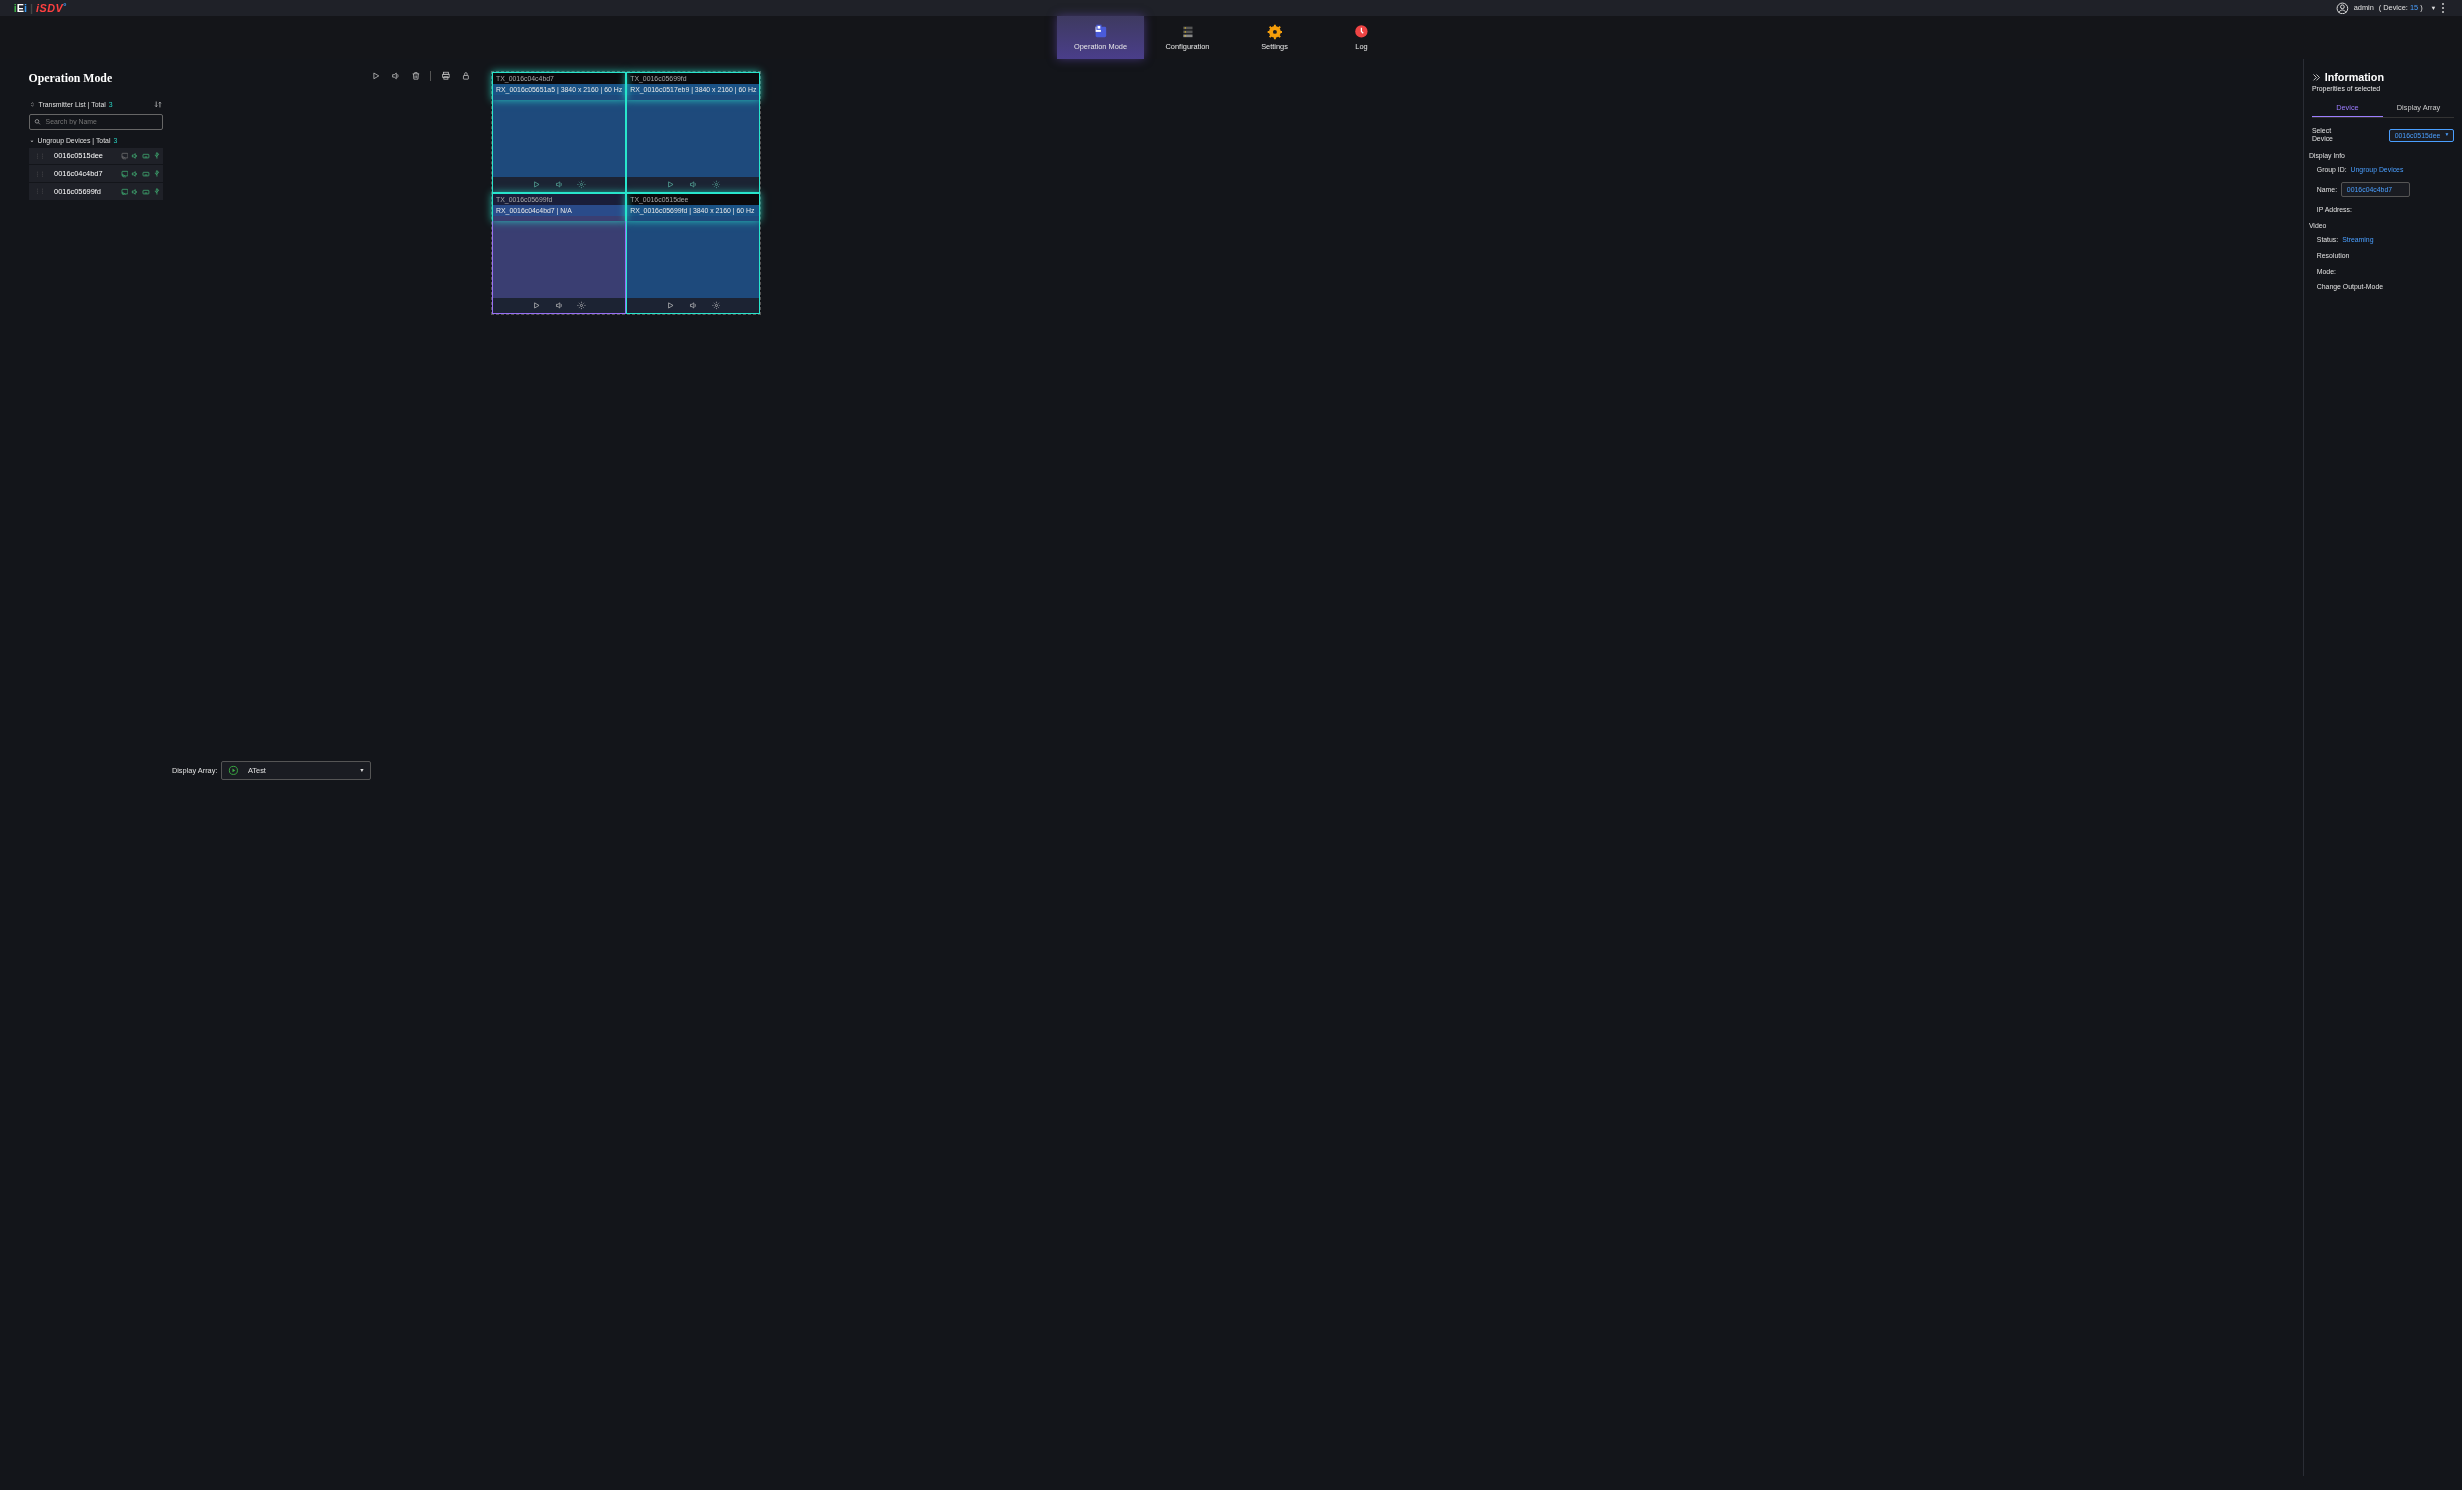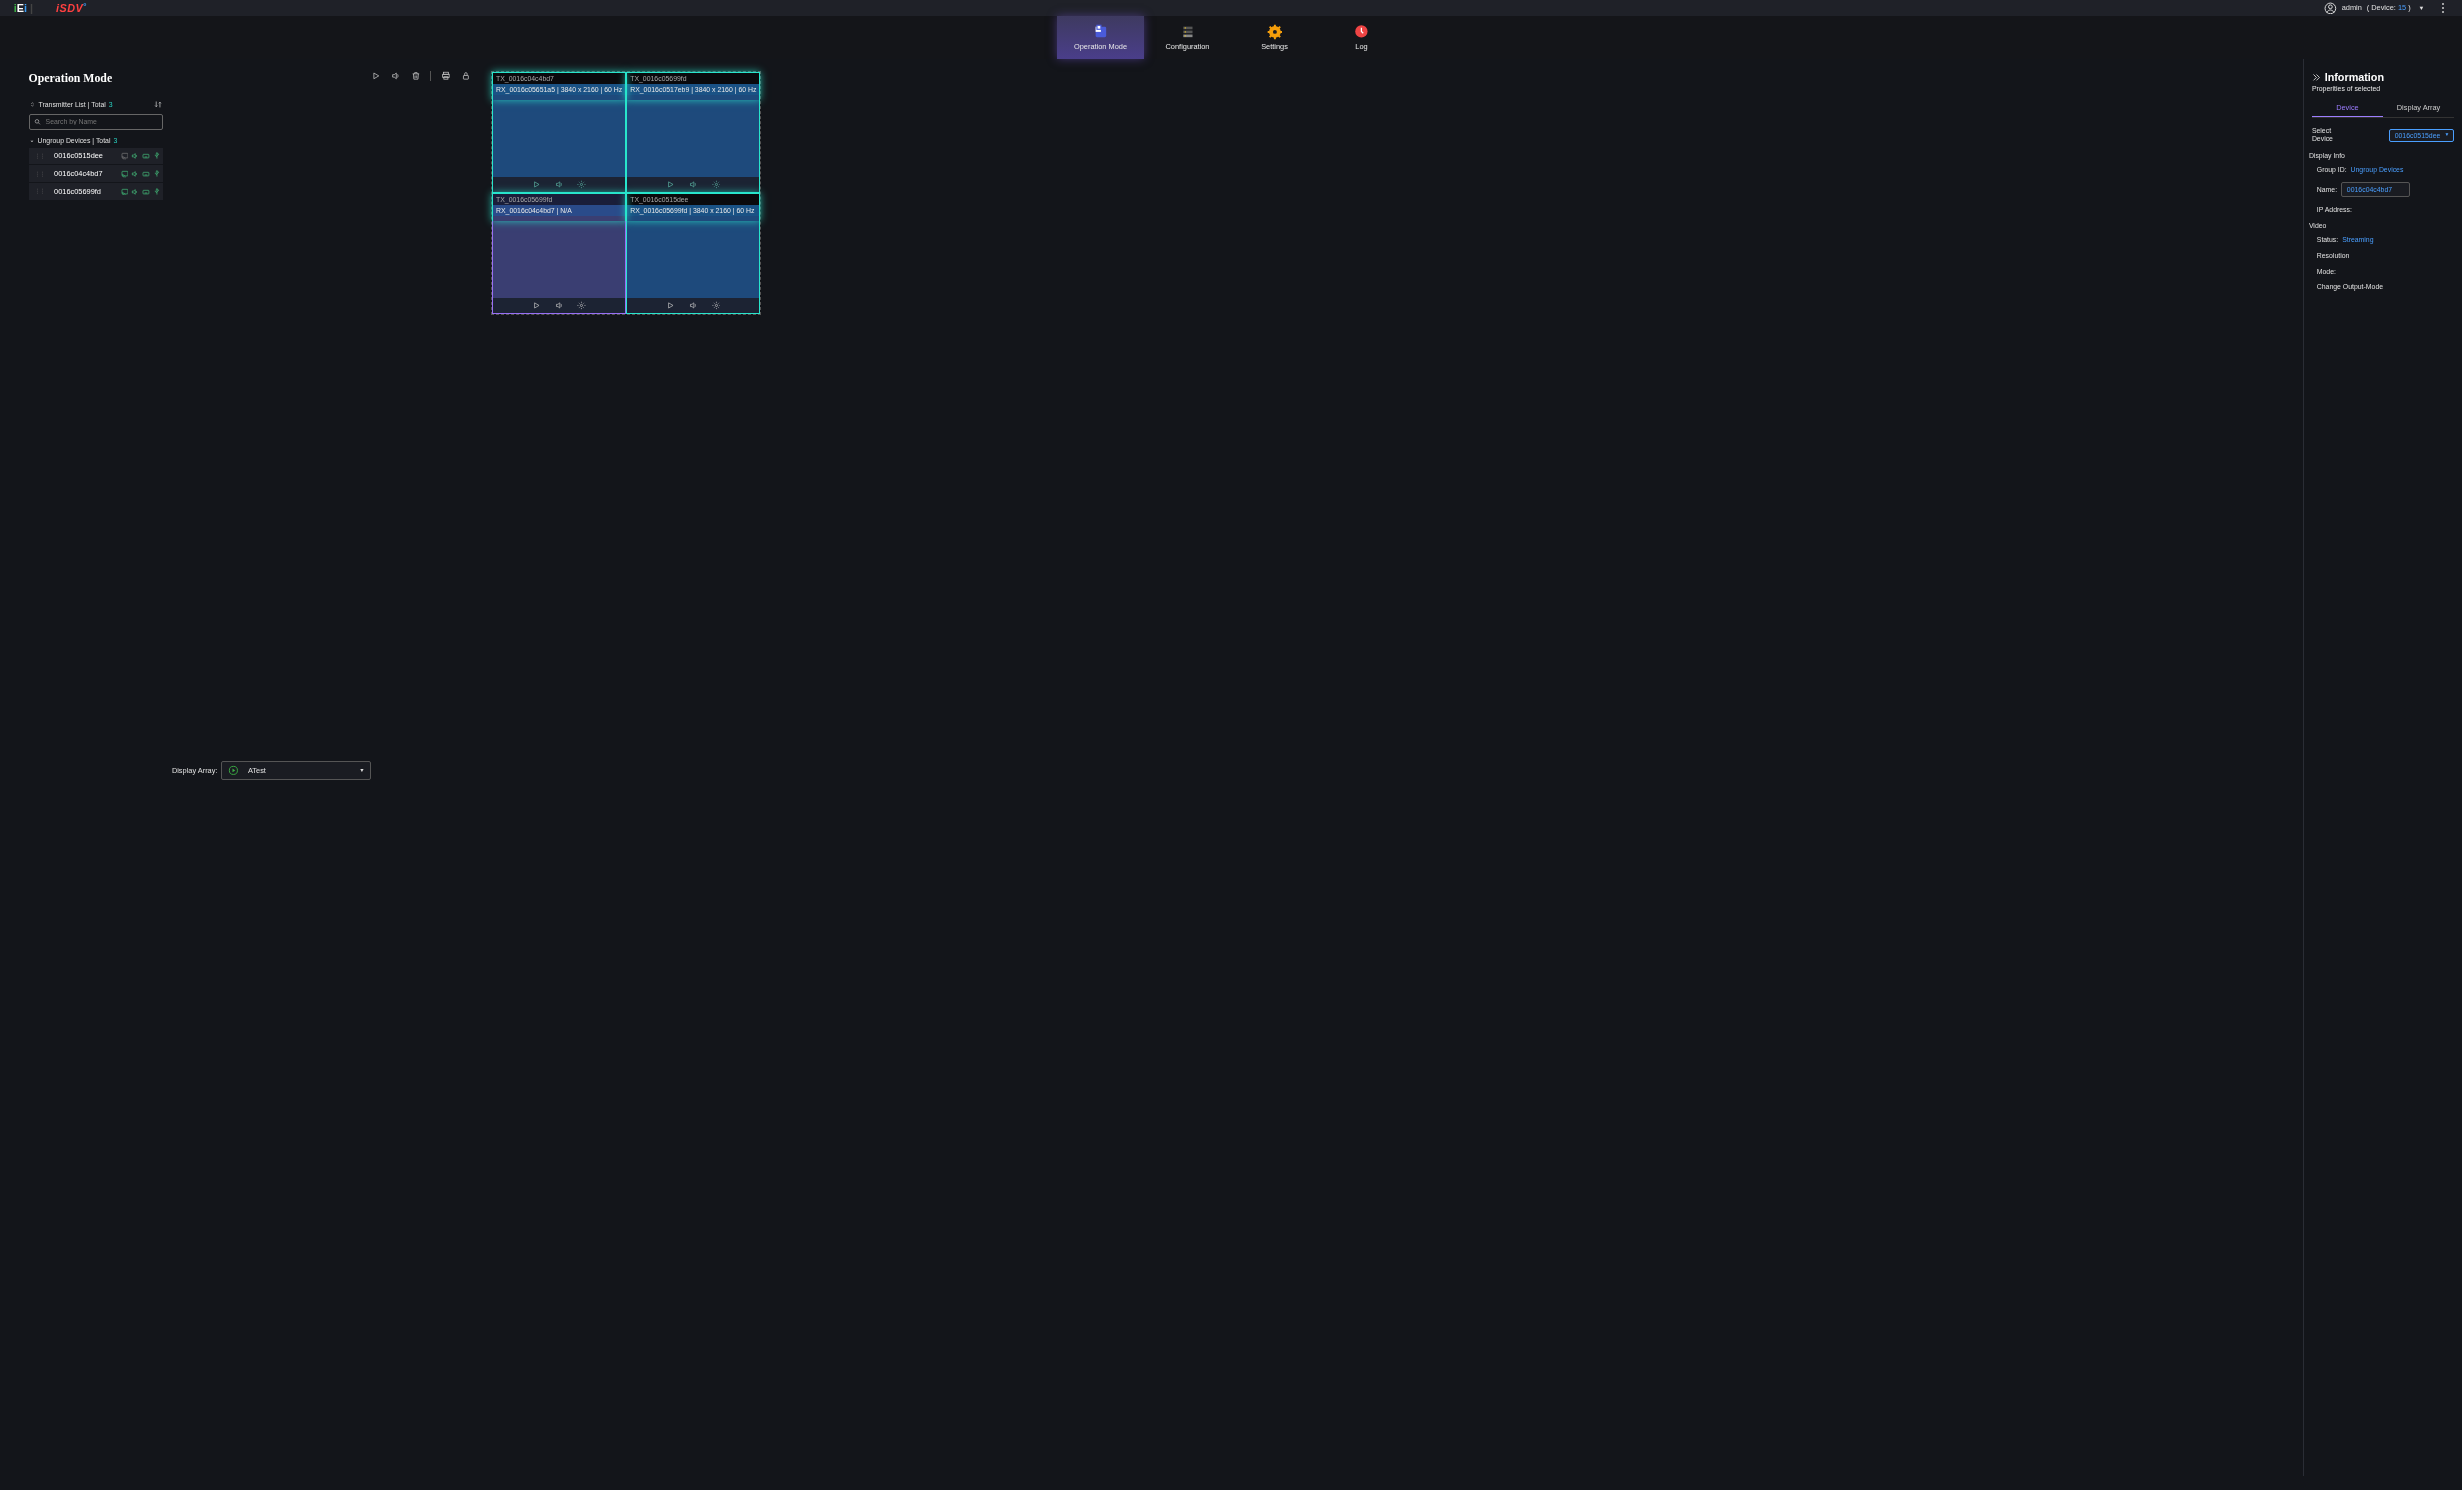--- a/index.html
+++ b/index.html
@@ -5,23 +5,23 @@
 * { margin: 0; padding: 0; box-sizing: border-box; font-family: Arial, sans-serif; }
 body { background: #13151a; color: #e0e0e0; min-height: 100vh; overflow: hidden; }
 
 
 .header { height: 16px; display: flex; align-items: center; justify-content: space-between; padding: 0 13.8px; background: #1f2128; }
 .logo { display: flex; align-items: center; gap: 1px; font-weight: bold; font-size: 10.8px; }
 .logo-iei { color: #fff; }
 .logo-iei .green { color: #3cb043; }
 .logo-iei .blue { color: #3a9ff5; }
 .logo-div { color: #444; margin: 0 2px; }
-.logo-isdv { font-style: italic; color: #ff4040; letter-spacing: 0.5px; margin-left: 20px; }
+.logo-isdv { font-style: italic; color: #ff4040; letter-spacing: 0.5px; }
 .logo-isdv .dot { color: #3a9ff5; font-style: normal; }
-.header-right { display: flex; align-items: center; gap: 14px; }
+.header-right { display: flex; align-items: center; gap: 2px; }
 .user-info { display: flex; align-items: center; gap: 4.9px; font-size: 7.4px; }
 .user-info svg { width: 12.8px; height: 12.8px; }
 .device-count { color: #4a9fff; }
 .caret { font-size: 5.9px; margin-left: 3px; }
 .kebab { display: flex; flex-direction: column; gap: 2px; cursor: pointer; width: 9.8px; align-items: center; }
 .kebab span { width: 2px; height: 2px; background: #ccc; border-radius: 50%; }
 
 
 .navbar { display: flex; justify-content: center; gap: 0; background: #141519; padding: 0; }
 .nav-item { width: 87px; text-align: center; padding: 6.9px 0 8.9px 0; cursor: pointer; font-size: 7.4px; color: #e8e8e8; }

